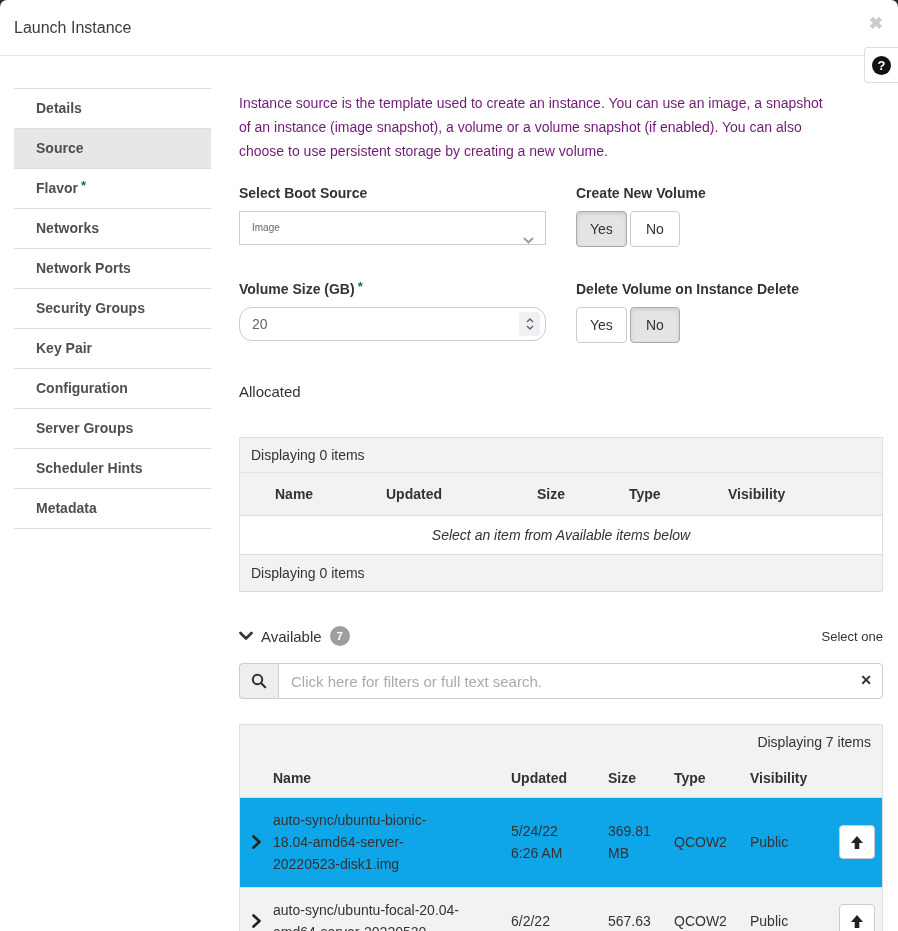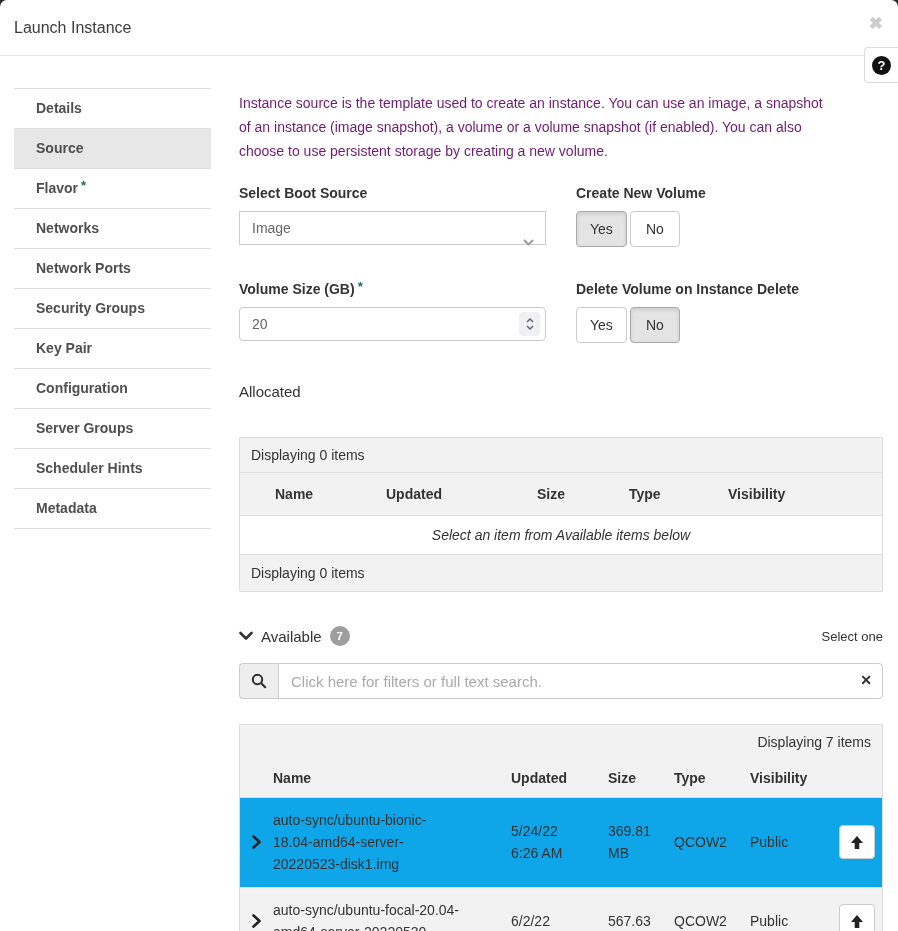--- a/index.html
+++ b/index.html
@@ -26,23 +26,23 @@
     font-size:14px; line-height:15px; color:#4f4f4f; cursor:pointer; }
   .sidebar li.active { background:#e7e7e7; }
   .req { color:#166b6b; font-weight:bold; margin-left:3px; position:relative; top:-3px; font-size:13px; }
   .content { flex:1; padding-left:28px; }
   .intro { font-size:14px; line-height:24px; color:#701a75; max-width:592px; margin-top:3px; }
   
   .form-grid { display:grid; grid-template-columns:307px auto; column-gap:30px; margin-top:22px; }
   .form-row2 { margin-top:34px; }
   .field-label { display:block; font-weight:bold; font-size:14px; color:#333; margin-bottom:10px; }
   .select-box { position:relative; width:307px; height:34px; border:1px solid #ccc; border-radius:0;
-    font-size:14px; color:#666; line-height:32px; padding:0 26px 0 12px; cursor:pointer; background:#fff; }
+    font-size:10px; color:#666; line-height:32px; padding:0 26px 0 12px; cursor:pointer; background:#fff; }
   .select-box .caret { position:absolute; right:11px; top:13px; }
-  .num-input { position:relative; width:307px; height:34px; border:1px solid #ccc; border-radius:4px;
+  .num-input { position:relative; width:307px; height:34px; border:1px solid #ccc; border-radius:13px;
     font-size:14px; color:#666; line-height:32px; padding:0 34px 0 12px; background:#fff; }
   .spinner { position:absolute; right:5px; top:4px; width:21px; height:24px; background:#f0f0f2;
     border-radius:4px; display:flex; flex-direction:column; align-items:center; justify-content:center;
     gap:2px; cursor:pointer; }
   .btn-group { display:flex; gap:3px; }
   .toggle-btn { min-width:50px; height:36px; padding:0 13px; background:#fff; border:1px solid #ccc;
     border-radius:4px; font-size:14px; color:#333; cursor:pointer;
     font-family:"Liberation Sans", sans-serif; }
   .toggle-btn.active { background:#e4e4e4; border-color:#a9a9a9; box-shadow:inset 0 2px 4px rgba(0,0,0,.10); }
   

